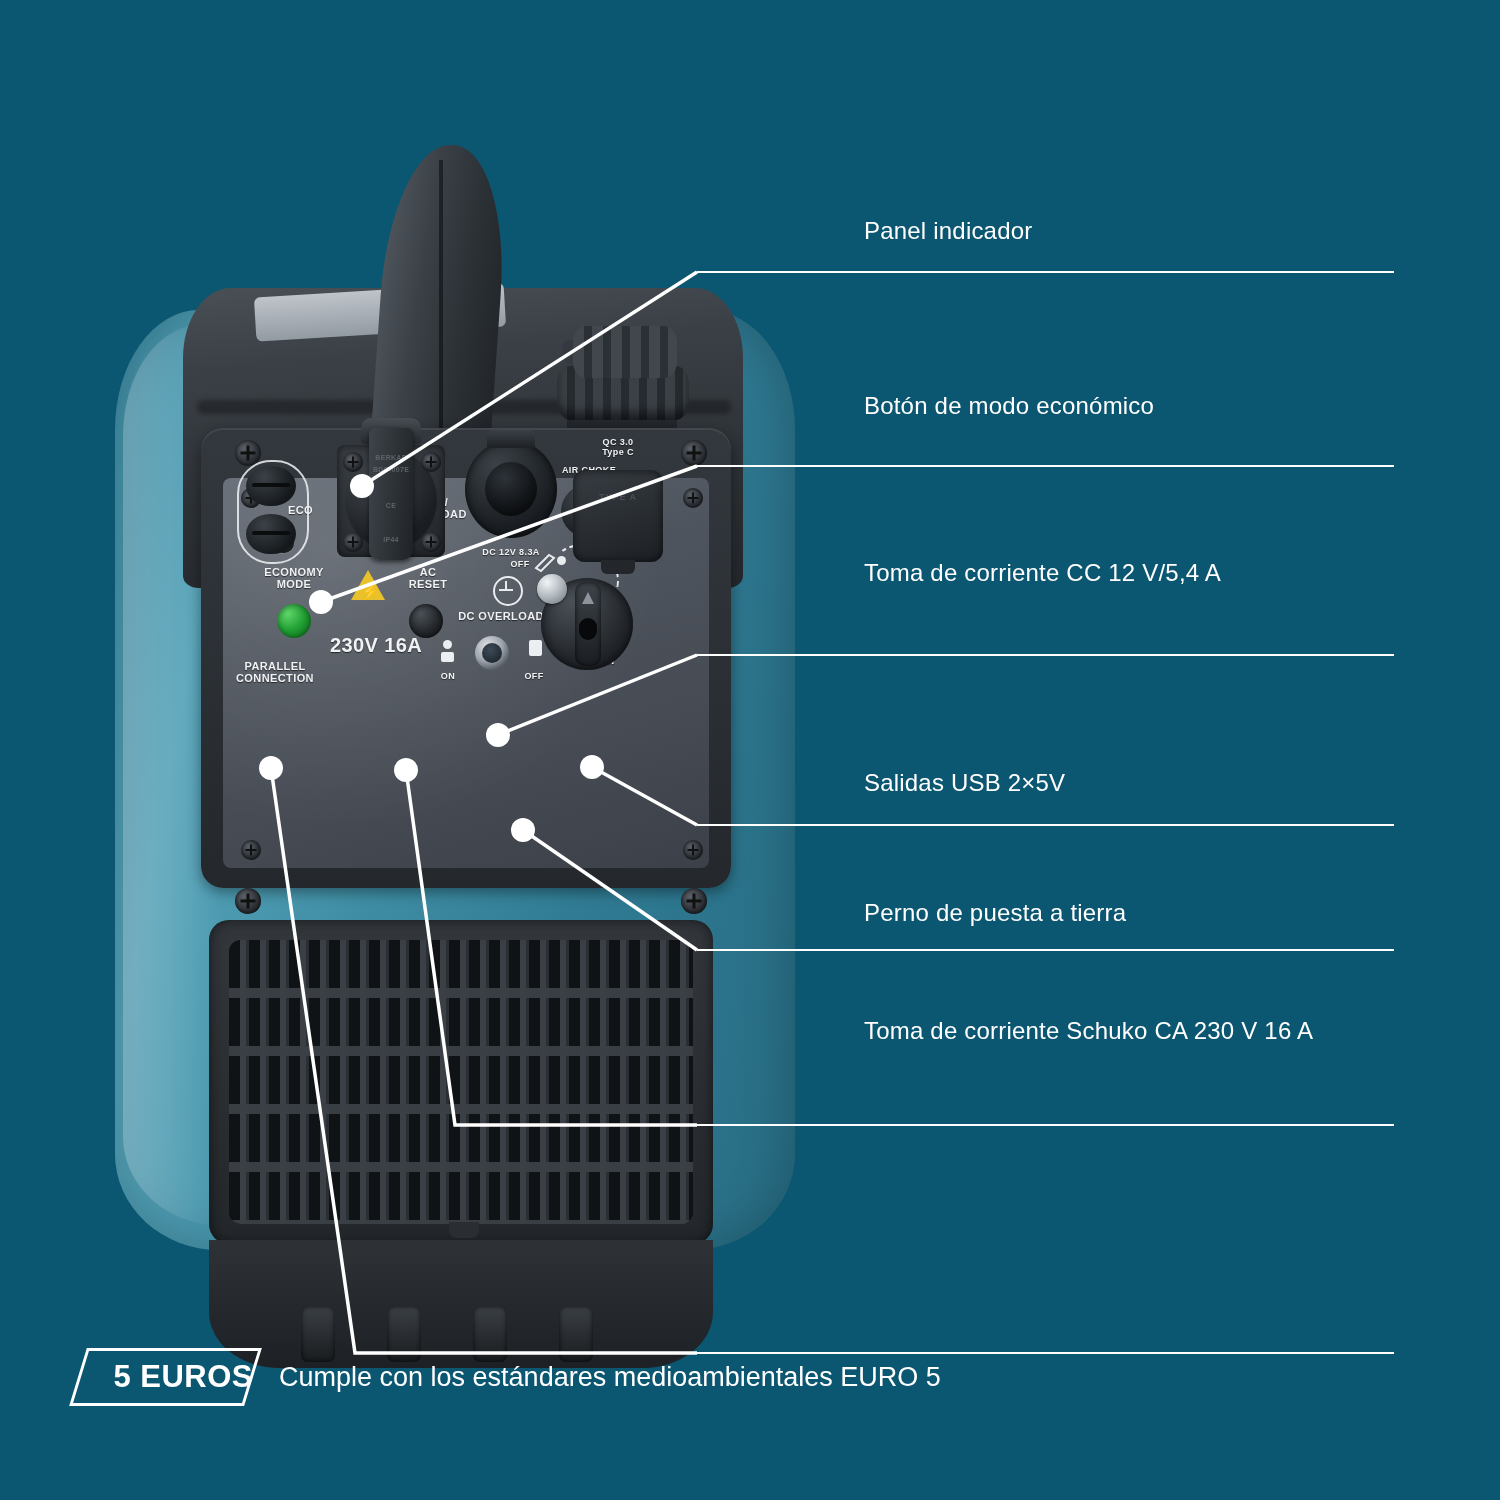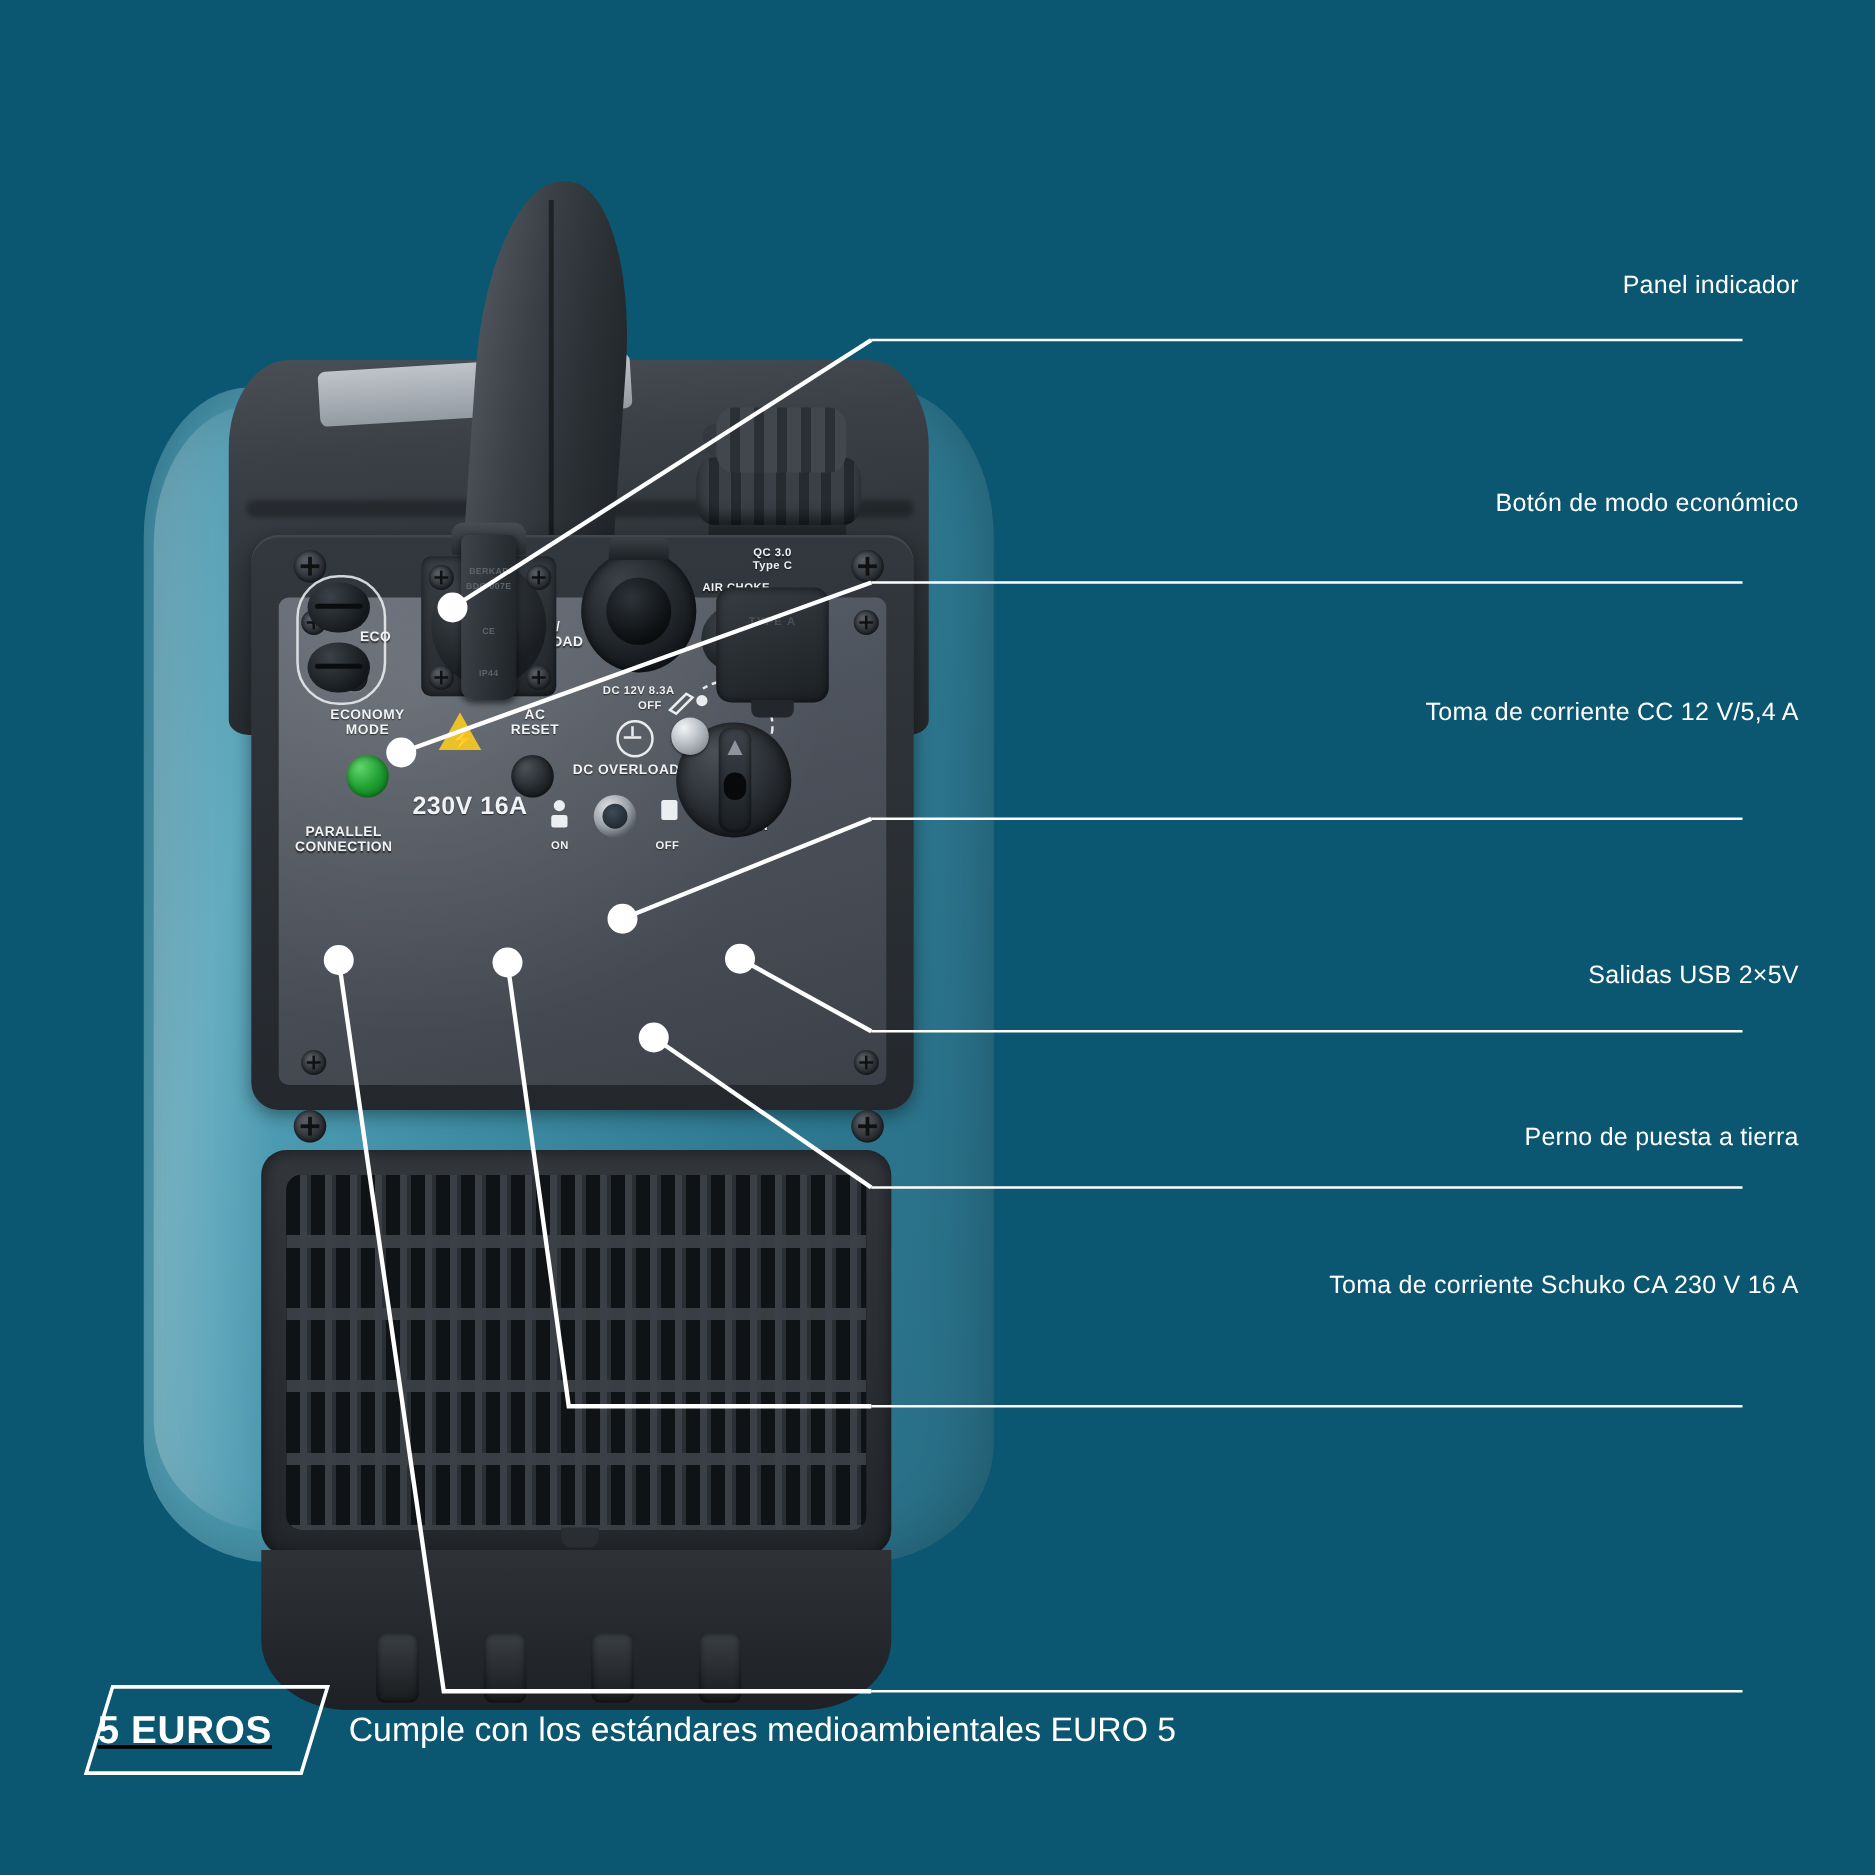--- a/index.html
+++ b/index.html
@@ -9,42 +9,41 @@
     font-family:"Liberation Sans", sans-serif;
     overflow:hidden;
     position:relative;
   }
   .stage{position:absolute;inset:0;width:1500px;height:1500px;}
 
   
   .label{
     position:absolute;
     color:#ffffff;
-    font-size:20px;
+    font-size:24px;
     line-height:1.32;
     font-weight:400;
     letter-spacing:.2px;
     width:575px;
-    text-align:right;
   }
   .rule{
     position:absolute;
     height:2px;
     background:#ffffff;
   }
 
   
   .leaders{position:absolute;left:0;top:0;width:1500px;height:1500px;pointer-events:none;}
 
   
   .badge-wrap{position:absolute;left:78px;top:1348px;display:flex;align-items:center;}
   .badge{
     position:relative;
-    width:175px;height:72px;
-    display:flex;align-items:center;justify-content:flex-start;text-decoration:underline;
+    width:175px;height:58px;
+    display:flex;align-items:center;justify-content:flex-end;
   }
   .badge .skew{
     position:absolute;inset:0;
     border:3px solid #ffffff;
     transform:skewX(-17deg);
   }
   .badge span{
     position:relative;
     color:#fff;font-weight:bold;font-size:31px;letter-spacing:.5px;
   }

